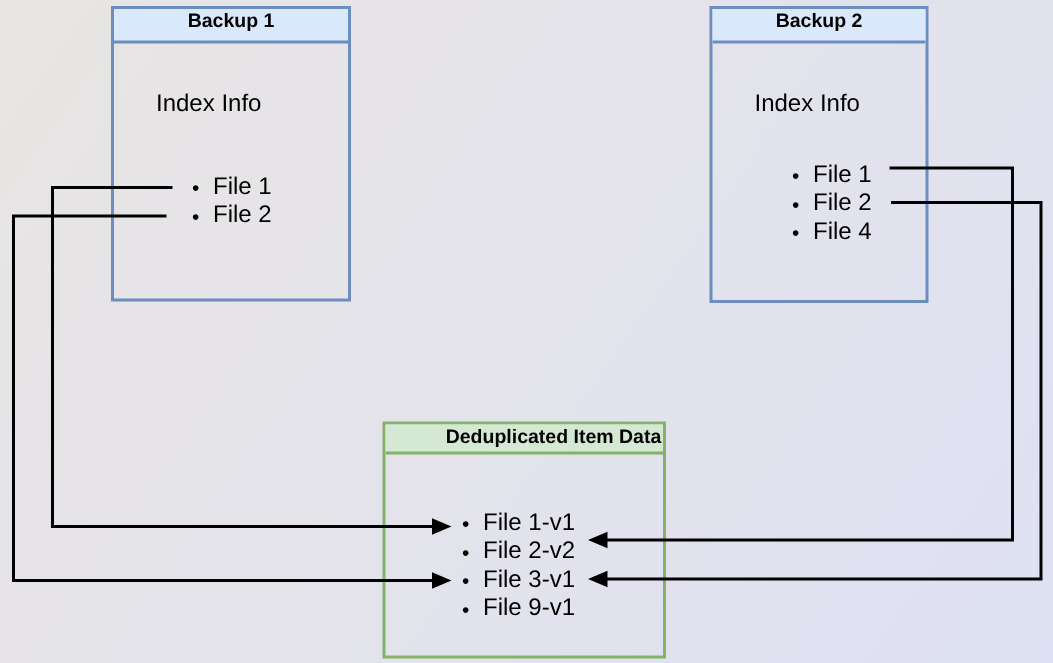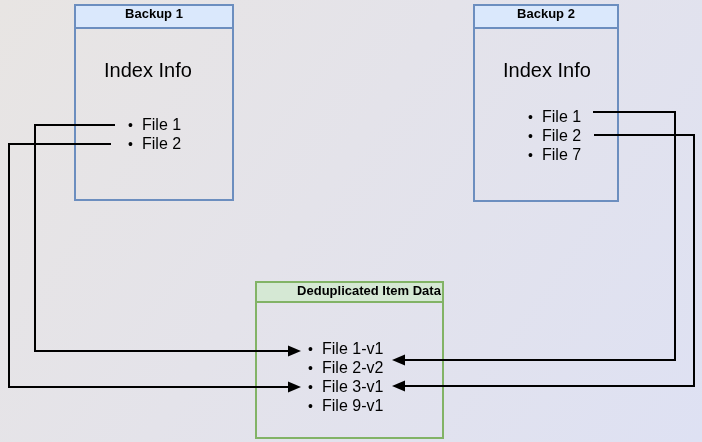--- a/index.html
+++ b/index.html
@@ -23,21 +23,21 @@
   .box-header{
     box-sizing:border-box;
     width:100%;
     display:flex;align-items:flex-start;justify-content:center;
     font-weight:bold;font-size:13px;color:#000;
   }
   .blue .box-header{height:23px;background:var(--blue-header);border-bottom:2px solid var(--blue-border);}
   .green .box-header{height:20px;background:var(--green-header);border-bottom:2px solid var(--green-border);padding-left:39px;}
   .subtitle{
     position:absolute;
-    font-size:20px;color:#000;line-height:18px;white-space:nowrap;
+    font-size:16px;color:#000;line-height:18px;white-space:nowrap;
   }
   .items{position:absolute;}
   .item{display:flex;align-items:center;height:19px;font-size:16px;color:#000;white-space:nowrap;}
   .dot{display:inline-block;width:14px;font-size:14px;}
   svg.wires{position:absolute;left:0;top:0;pointer-events:none;}
   svg.wires polyline{fill:none;stroke:var(--wire);stroke-width:2;}
   svg.wires polygon{fill:var(--wire);stroke:none;}
 </style>
 </head>
 <body>
@@ -70,21 +70,21 @@
       <div class="item">
         <span class="dot">•</span>
         <span>File 1</span>
       </div>
       <div class="item">
         <span class="dot">•</span>
         <span>File 2</span>
       </div>
       <div class="item">
         <span class="dot">•</span>
-        <span>File 7</span>
+        <span>File 4</span>
       </div>
     </div>
   </div>
 
   <div class="box green" style="left:255px;top:281px;width:189px;height:158px;">
     <div class="box-header">
       <span>Deduplicated Item Data</span>
     </div>
     <div class="items" style="left:51px;top:56px;">
       <div class="item">

